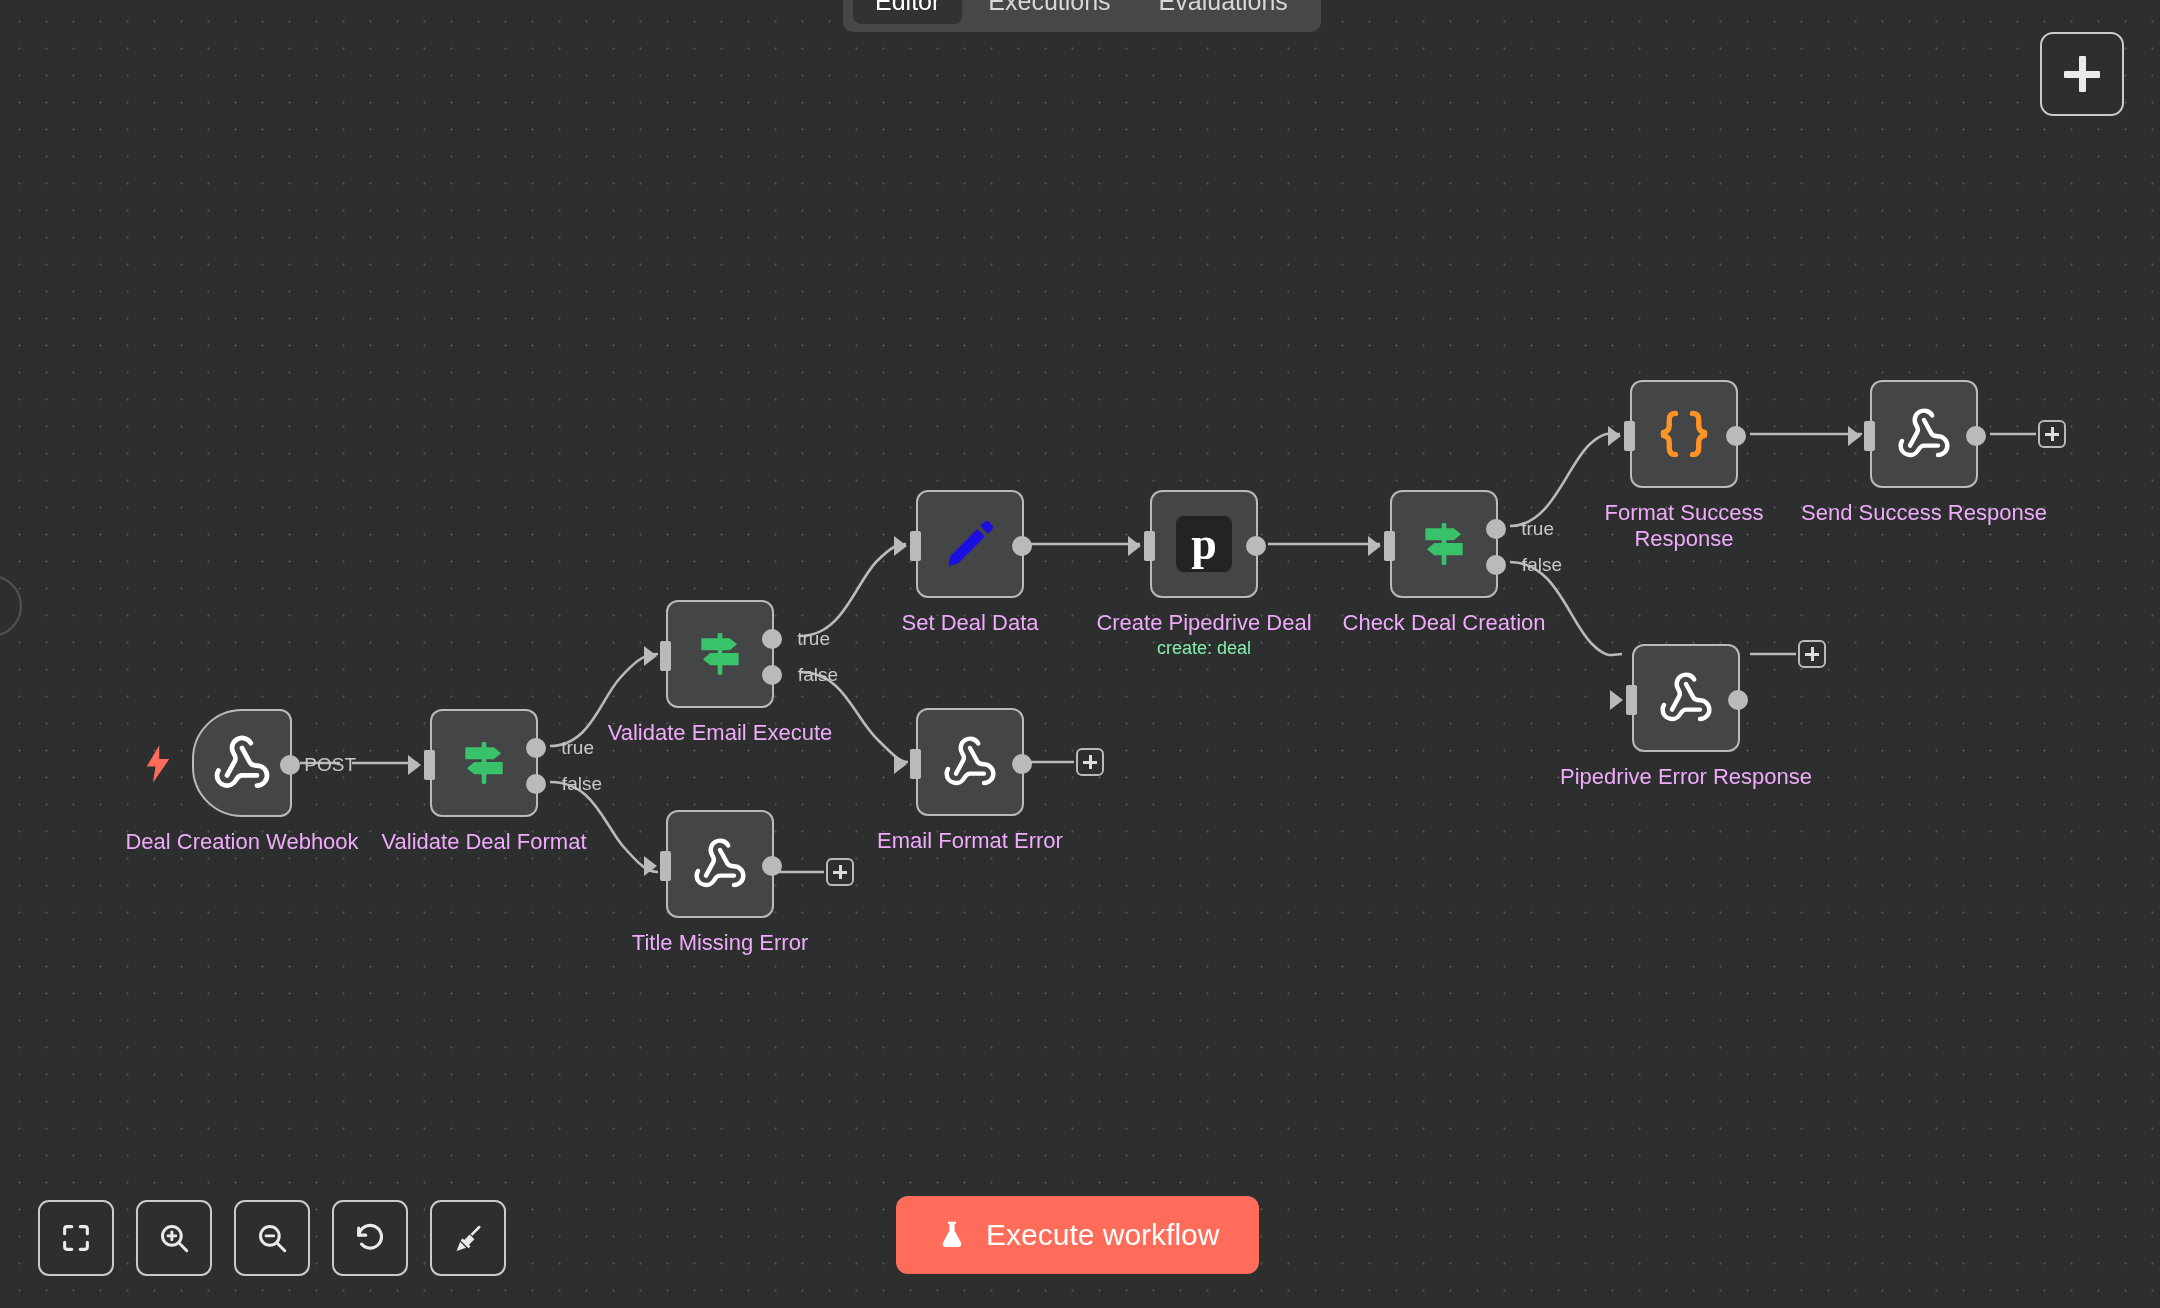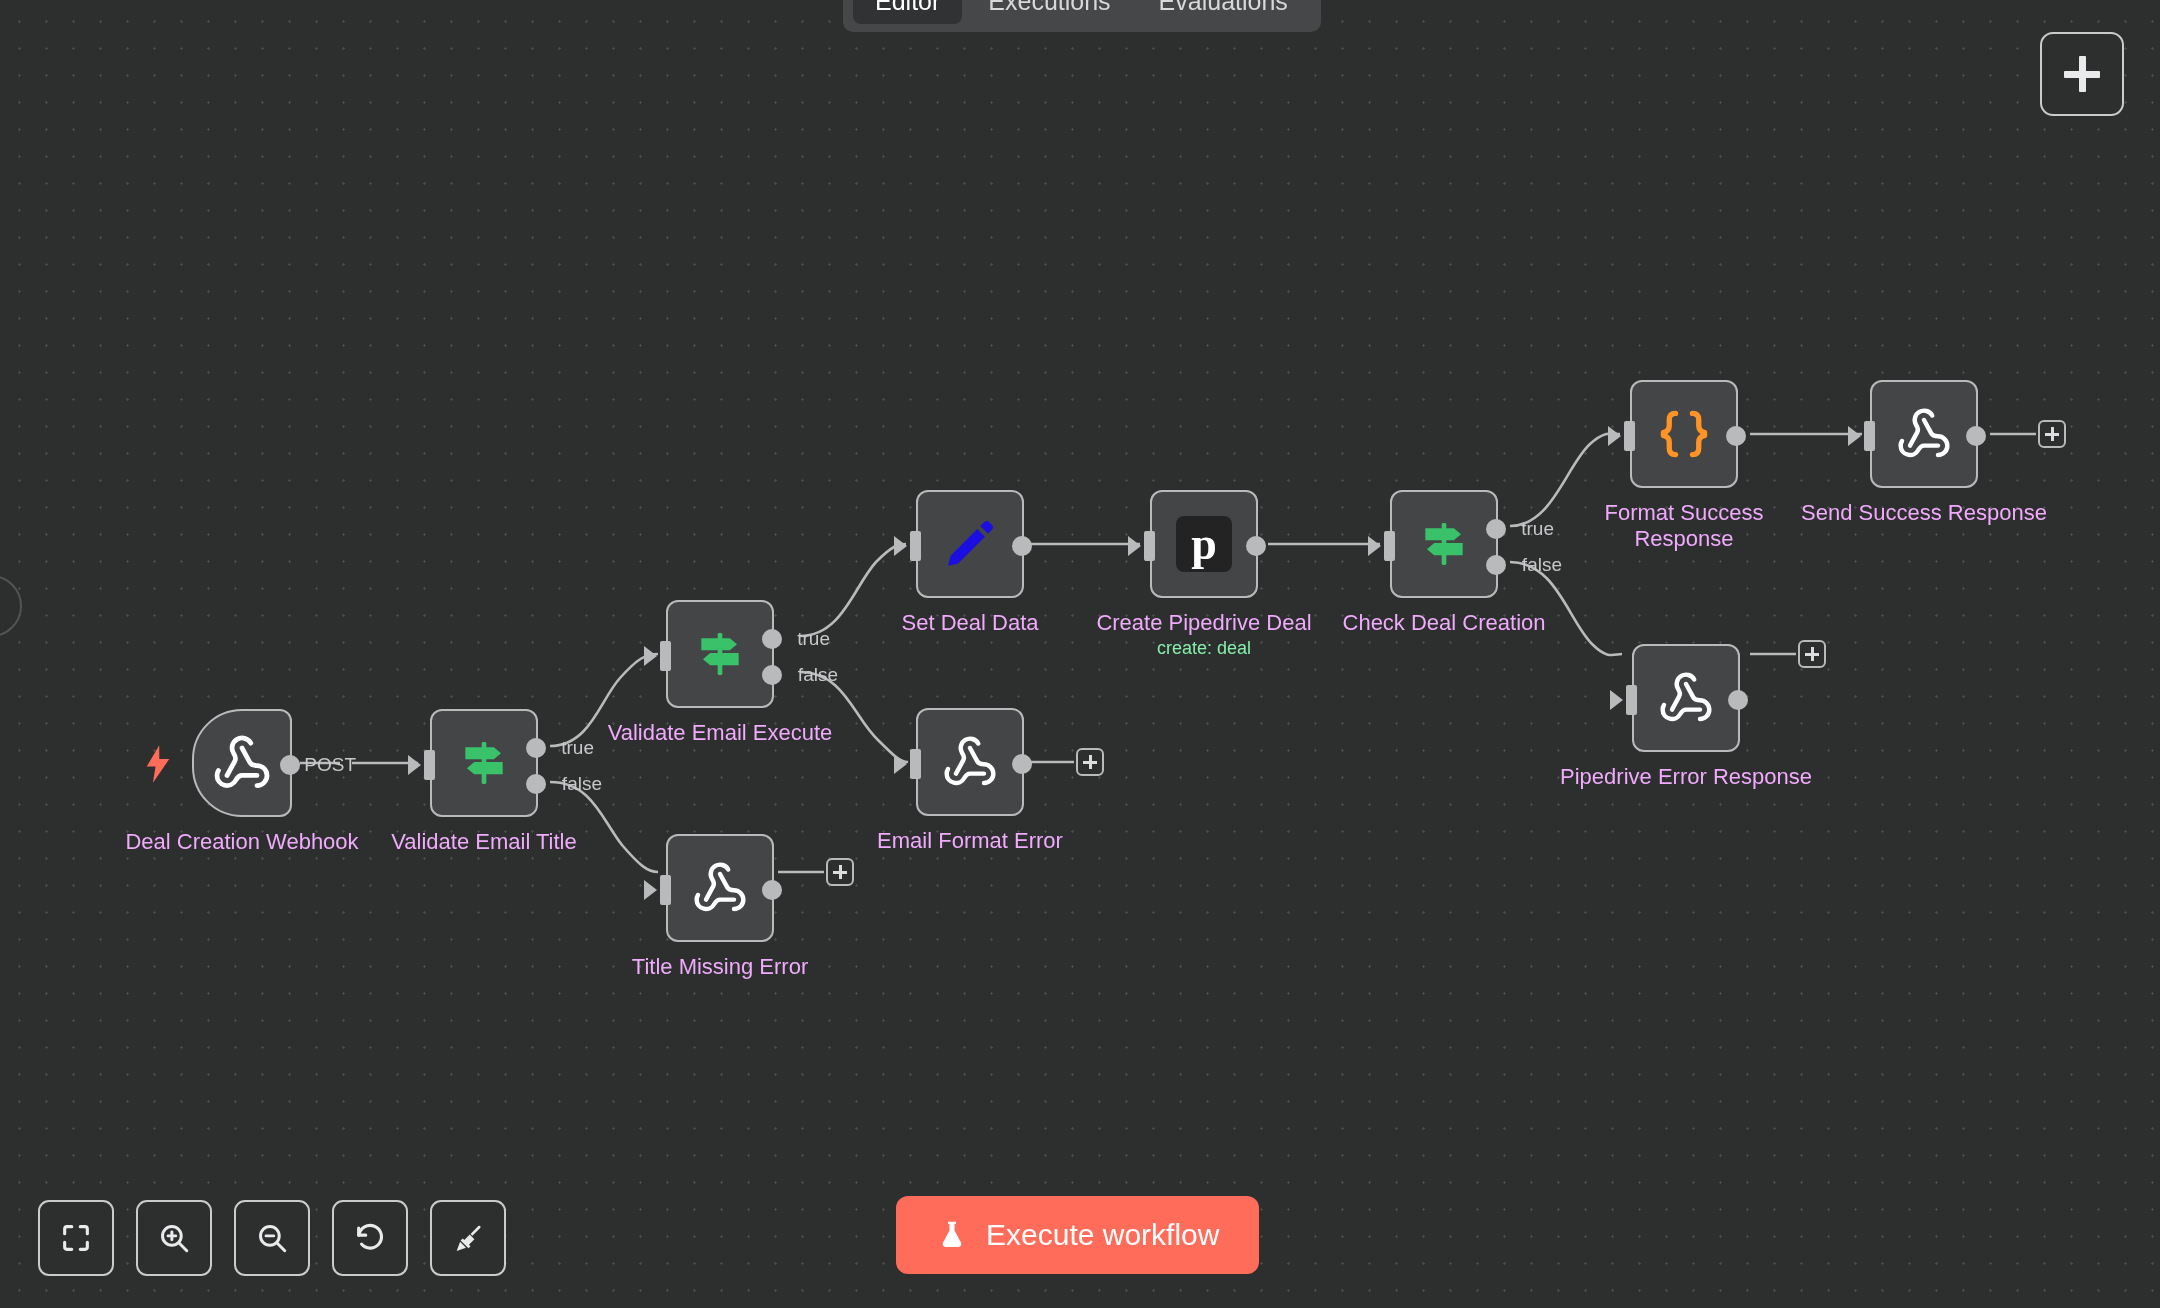--- a/index.html
+++ b/index.html
@@ -266,21 +266,21 @@
     <span class="port-out" style="right:-10px; top:44px;"></span>
     <span class="port-tag" style="right:-66px; top:43px;">POST</span>
   </div>
 
   <div class="node" style="left:430px; top:709px;">
     <svg width="56" height="56" viewBox="0 0 24 24">
       <rect x="11" y="3" width="2" height="18" rx="0.6" fill="#39c26a"></rect>
       <path d="M4 5.2h12.2l3.1 2.6-3.1 2.6H4z" fill="#39c26a"></path>
       <path d="M20 11.6H7.8l-3.1 2.6 3.1 2.6H20z" fill="#39c26a"></path>
     </svg>
-    <span class="node-label">Validate Email Title</span>
+    <span class="node-label">Validate Deal Format</span>
     <span class="port-arrow" style="left:-24px; top:44px;"></span>
     <span class="port-in" style="left:-8px; top:39px;"></span>
     <span class="port-out" style="right:-10px; top:27px;"></span>
     <span class="port-tag" style="right:-58px; top:26px;">true</span>
     <span class="port-out" style="right:-10px; top:63px;"></span>
     <span class="port-tag" style="right:-66px; top:62px;">false</span>
   </div>
 
   <div class="node" style="left:666px; top:600px;">
     <svg width="56" height="56" viewBox="0 0 24 24">
@@ -290,21 +290,21 @@
     </svg>
     <span class="node-label">Validate Email Execute</span>
     <span class="port-arrow" style="left:-24px; top:44px;"></span>
     <span class="port-in" style="left:-8px; top:39px;"></span>
     <span class="port-out" style="right:-10px; top:27px;"></span>
     <span class="port-tag" style="right:-58px; top:26px;">true</span>
     <span class="port-out" style="right:-10px; top:63px;"></span>
     <span class="port-tag" style="right:-66px; top:62px;">false</span>
   </div>
 
-  <div class="node" style="left:666px; top:834px;">
+  <div class="node" style="left:666px; top:810px;">
     <svg width="56" height="56" viewBox="0 0 24 24" fill="none" stroke="#ffffff" stroke-width="1.9" stroke-linecap="round" stroke-linejoin="round">
       <path d="M18 16.98h-5.99c-1.1 0-1.95.94-2.48 1.9A4 4 0 0 1 2 17c.01-.7.2-1.4.57-2"></path>
       <path d="m6 17 3.13-5.78c.53-.97.1-2.18-.5-3.1a4 4 0 1 1 6.89-4.06"></path>
       <path d="m12 6 3.13 5.73C15.66 12.7 16.9 13 18 13a4 4 0 0 1 0 8"></path>
     </svg>
     <span class="node-label">Title Missing Error</span>
     <span class="port-arrow" style="left:-24px; top:44px;"></span>
     <span class="port-in" style="left:-8px; top:39px;"></span>
     <span class="port-out" style="right:-10px; top:44px;"></span>
   </div>

